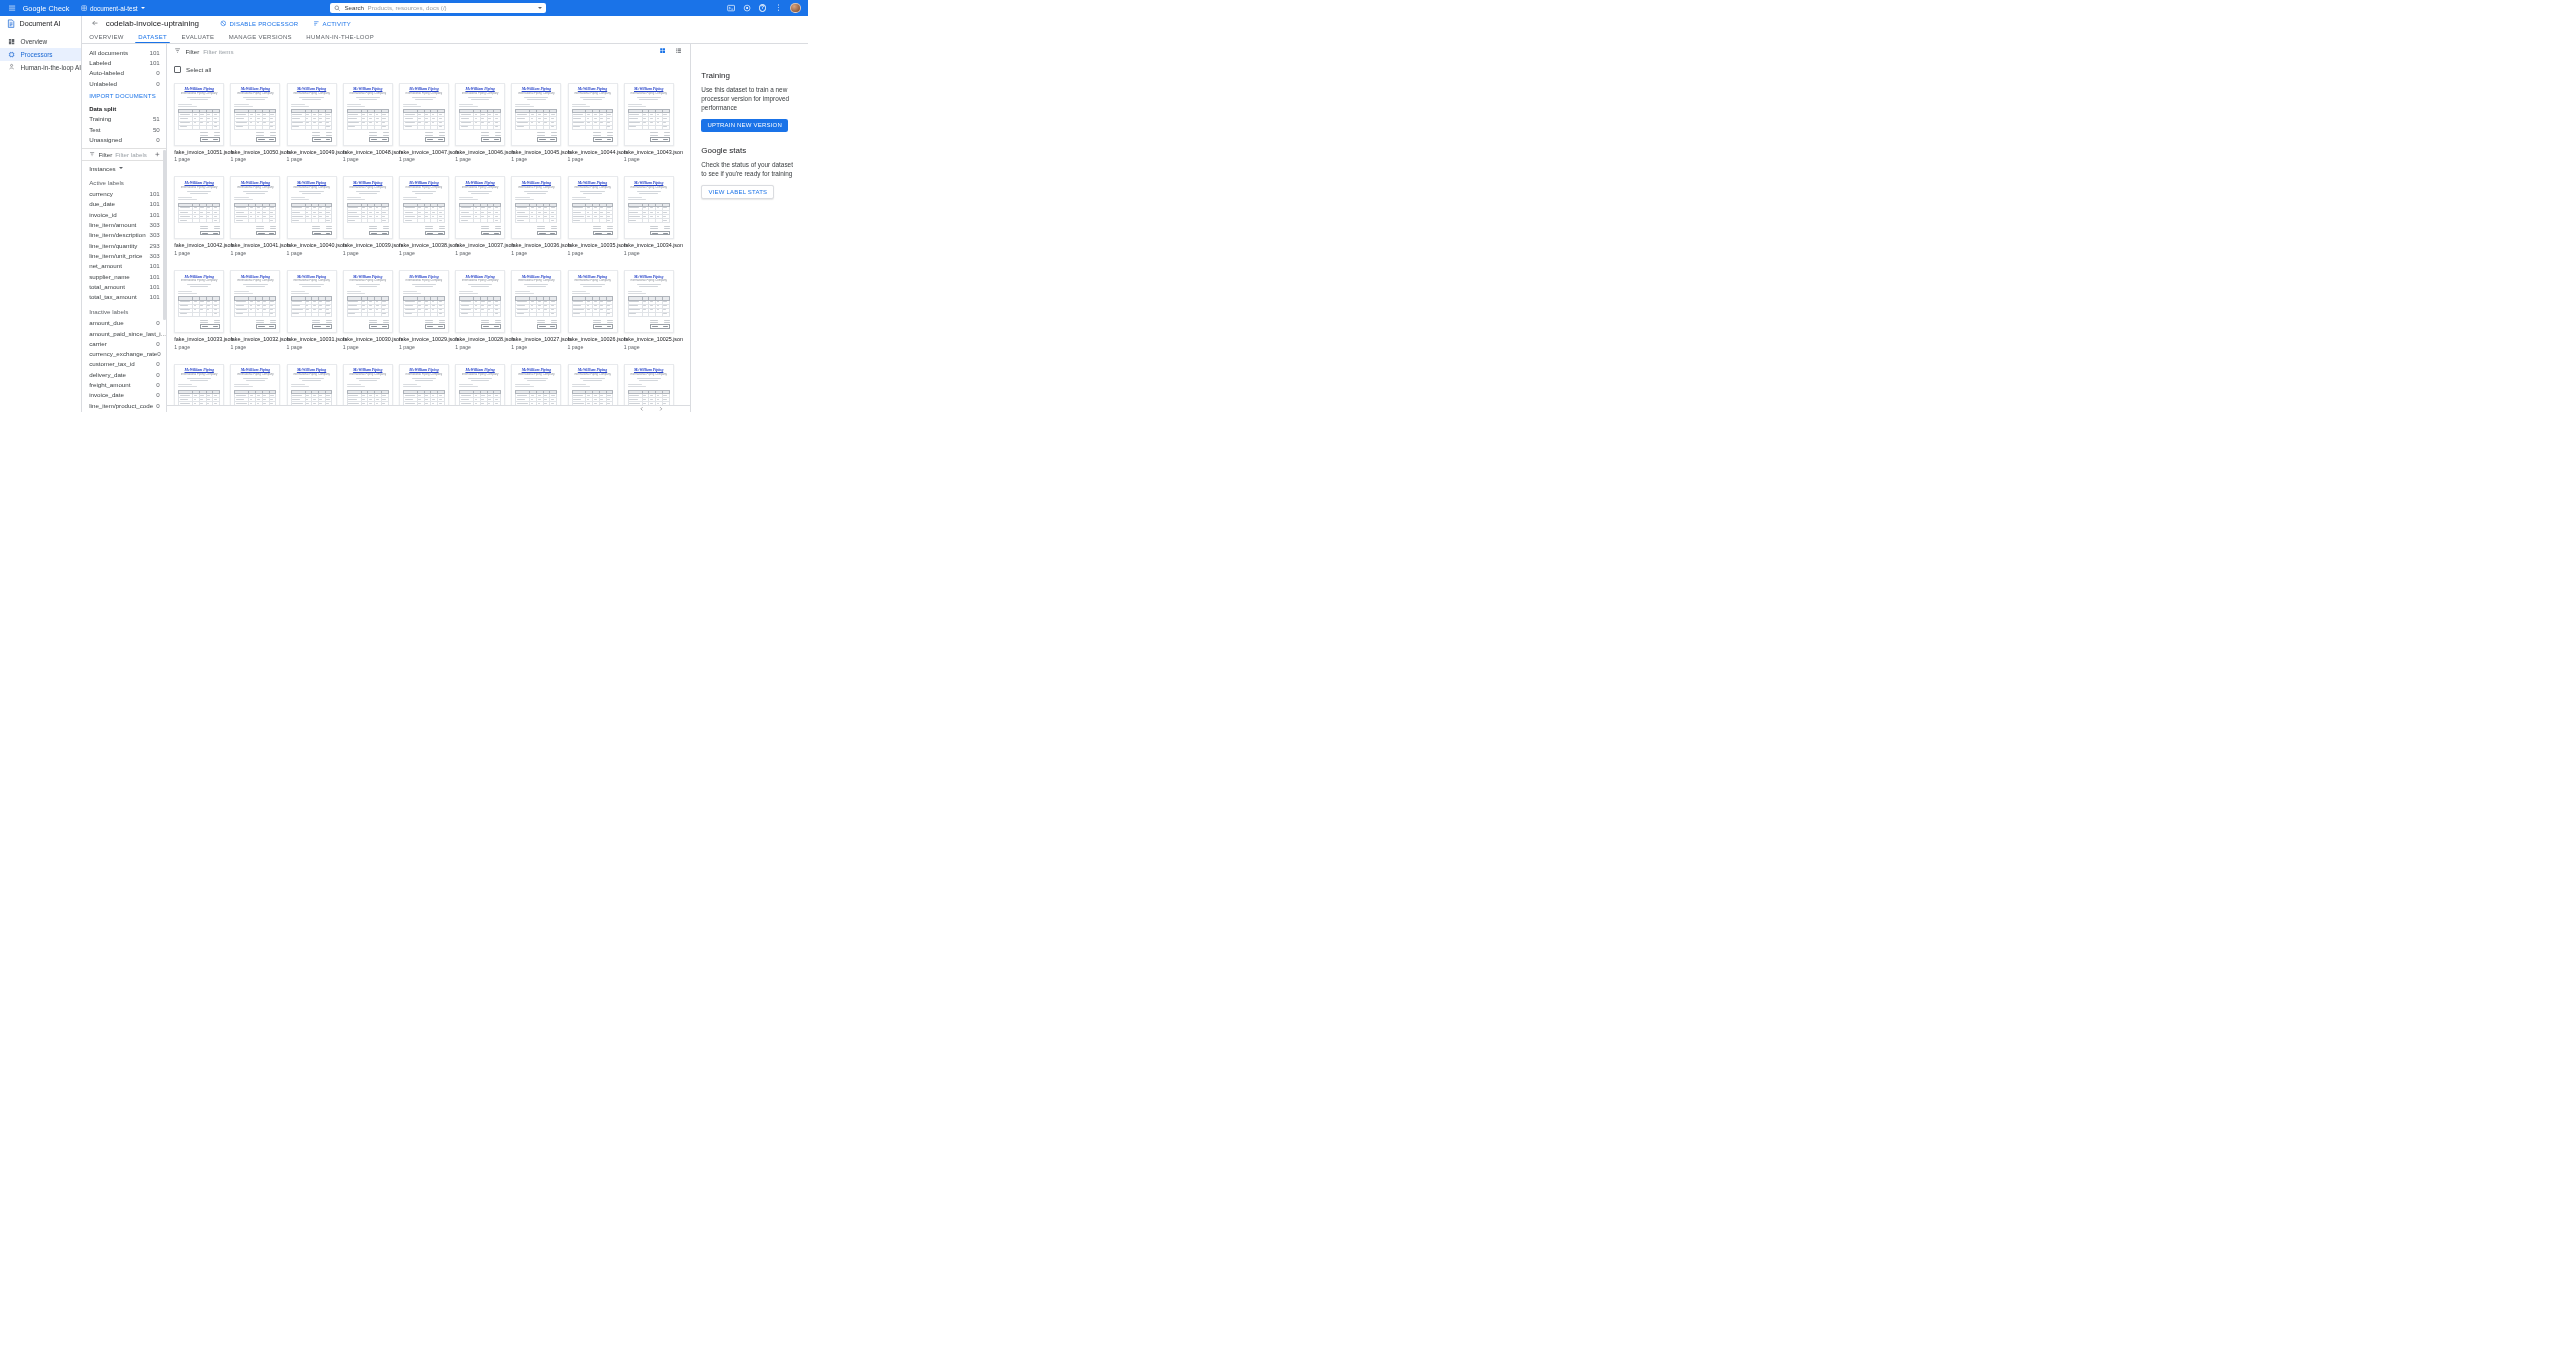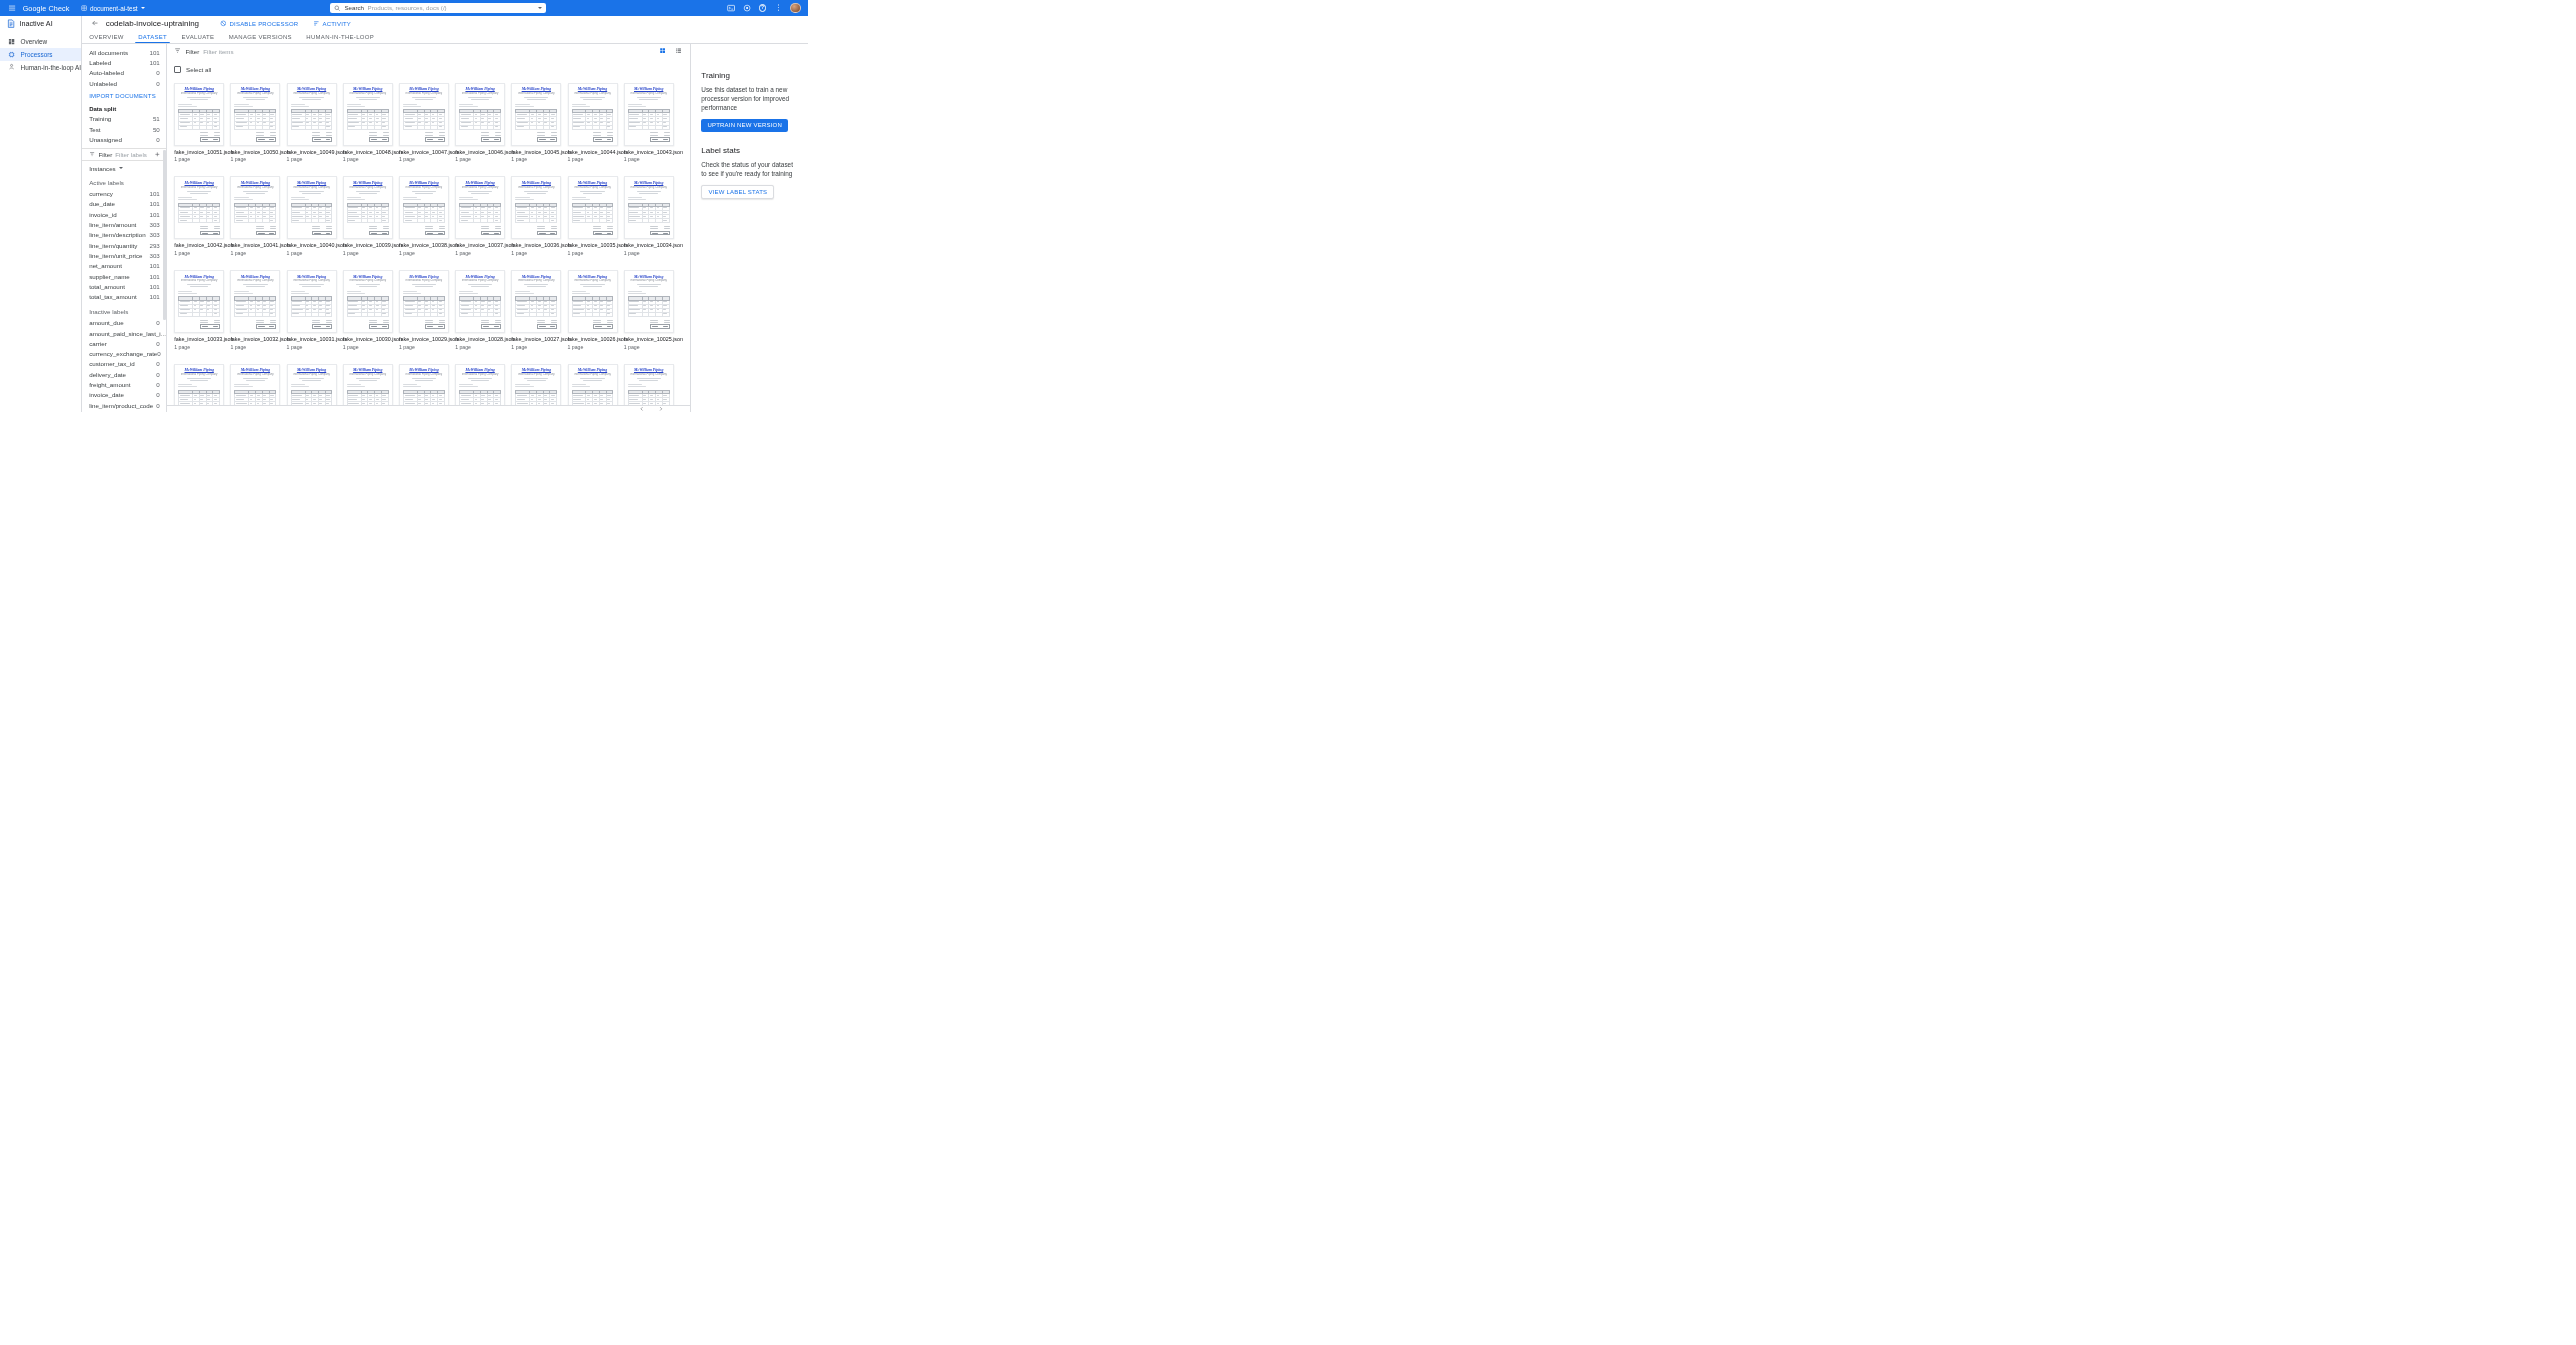--- a/index.html
+++ b/index.html
@@ -171,21 +171,21 @@
   </header>
 
   <div class="app">
 
     <nav class="sidebar">
       <div class="sidebar-header">
         <svg width="8.2" height="9.3" viewBox="0 0 24 26" fill="none" stroke="#1967d2" stroke-width="2">
             <path d="M4 2h11l5 5v17H4z" fill="#e8f0fe"></path>
             <path d="M8 11h8M8 15h8M8 19h5"></path>
           </svg>
-        <span class="sidebar-title">Inactive AI</span>
+        <span class="sidebar-title">Document AI</span>
       </div>
       <div class="nav">
         <div class="nav-item">
           <svg width="7.2" height="7.2" viewBox="0 0 24 24" fill="#5f6368">
               <path d="M3 3h8v6H3zM13 3h8v10h-8zM3 11h8v10H3zM13 15h8v6h-8z"></path>
             </svg>
           <span>Overview</span>
         </div>
         <div class="nav-item active">
           <svg width="7.2" height="7.2" viewBox="0 0 24 24" fill="none" stroke="#1967d2" stroke-width="2">
@@ -4121,21 +4121,21 @@
                 <path d="M9 5l7 7-7 7"></path>
               </svg>
           </div>
         </section>
 
         <aside class="right-panel">
           <div class="rp-title">Training</div>
           <div class="rp-desc">Use this dataset to train a new processor version for improved performance</div>
           <button class="rp-btn-primary">UPTRAIN NEW VERSION</button>
           <div class="rp-section2">
-            <div class="rp-title">Label stats</div>
+            <div class="rp-title">Google stats</div>
             <div class="rp-desc">Check the status of your dataset to see if you're ready for training</div>
             <button class="rp-btn-secondary">VIEW LABEL STATS</button>
           </div>
         </aside>
 
       </div>
     </div>
   </div>
 </div>
 

